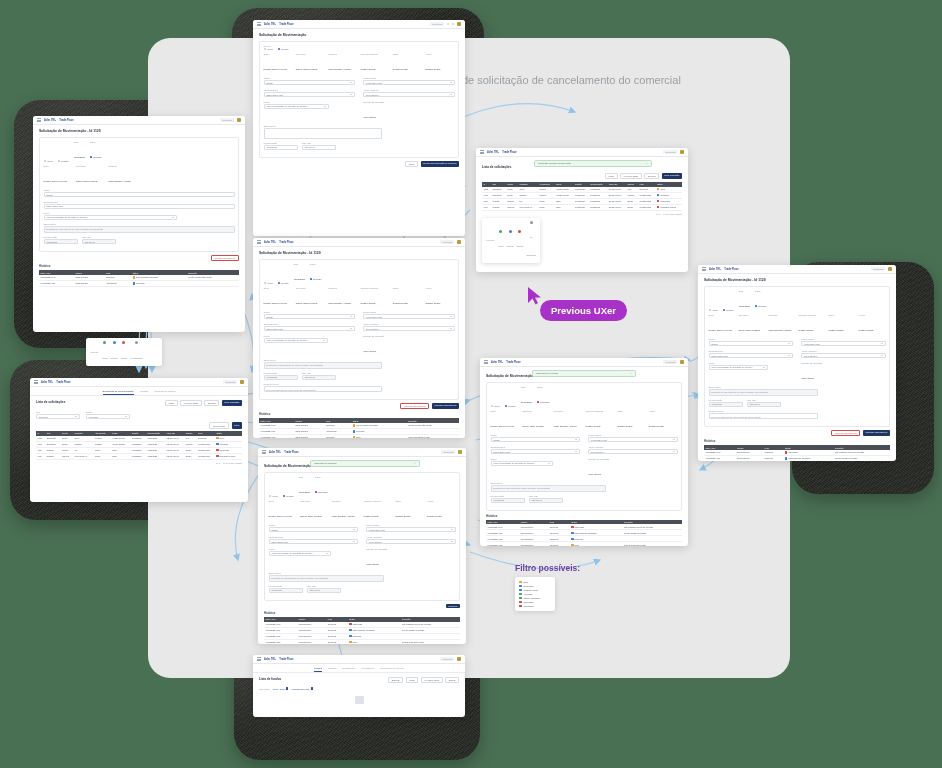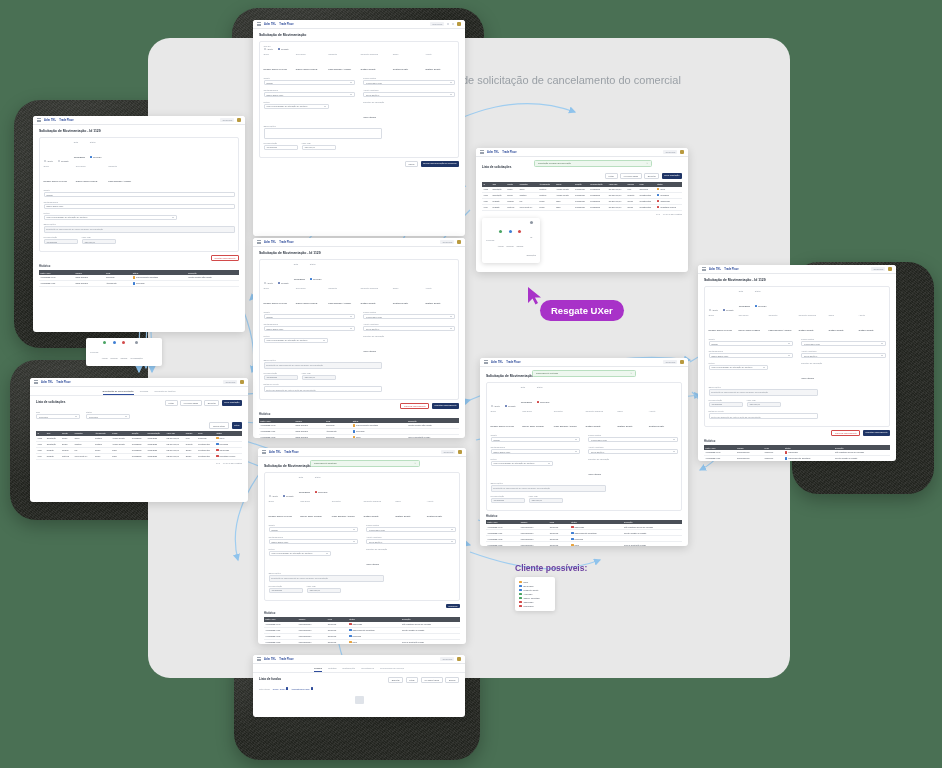--- a/index.html
+++ b/index.html
@@ -1383,25 +1383,25 @@
     <span class="it"><b style="background:#4aa463"></b><span>Aprovar</span></span>
     <span class="it"><b style="background:#3f7fd4"></b><span>Reprovar</span></span>
     <span class="it"><b style="background:#d24a4a"></b><span>Cancelar</span></span>
     <span class="it"><b style="background:#8f97a3"></b><span>Ver informações</span></span>
   </div>
 
   <div class="cursor-badge">
     <svg class="arrow" width="16" height="20" viewBox="0 0 16 20">
       <path d="M1,1 L1,17 L5.5,12.5 L8.5,18.5 L11,17 L8,11.5 L14,11.5 Z" fill="#a832c8"></path>
     </svg>
-    <span class="pill">Resgate UXer</span>
+    <span class="pill">Previous UXer</span>
   </div>
 
   <div class="legend-wrap">
-    <div class="legend-title">Cliente possíveis:</div>
+    <div class="legend-title">Filtro possíveis:</div>
     <div class="legend-card">
       <div class="li">
           <i style="background:#e8a33d"></i>
           <span>Novo</span>
         </div>
       <div class="li">
           <i style="background:#3f7fd4"></i>
           <span>Em análise</span>
         </div>
       <div class="li">

